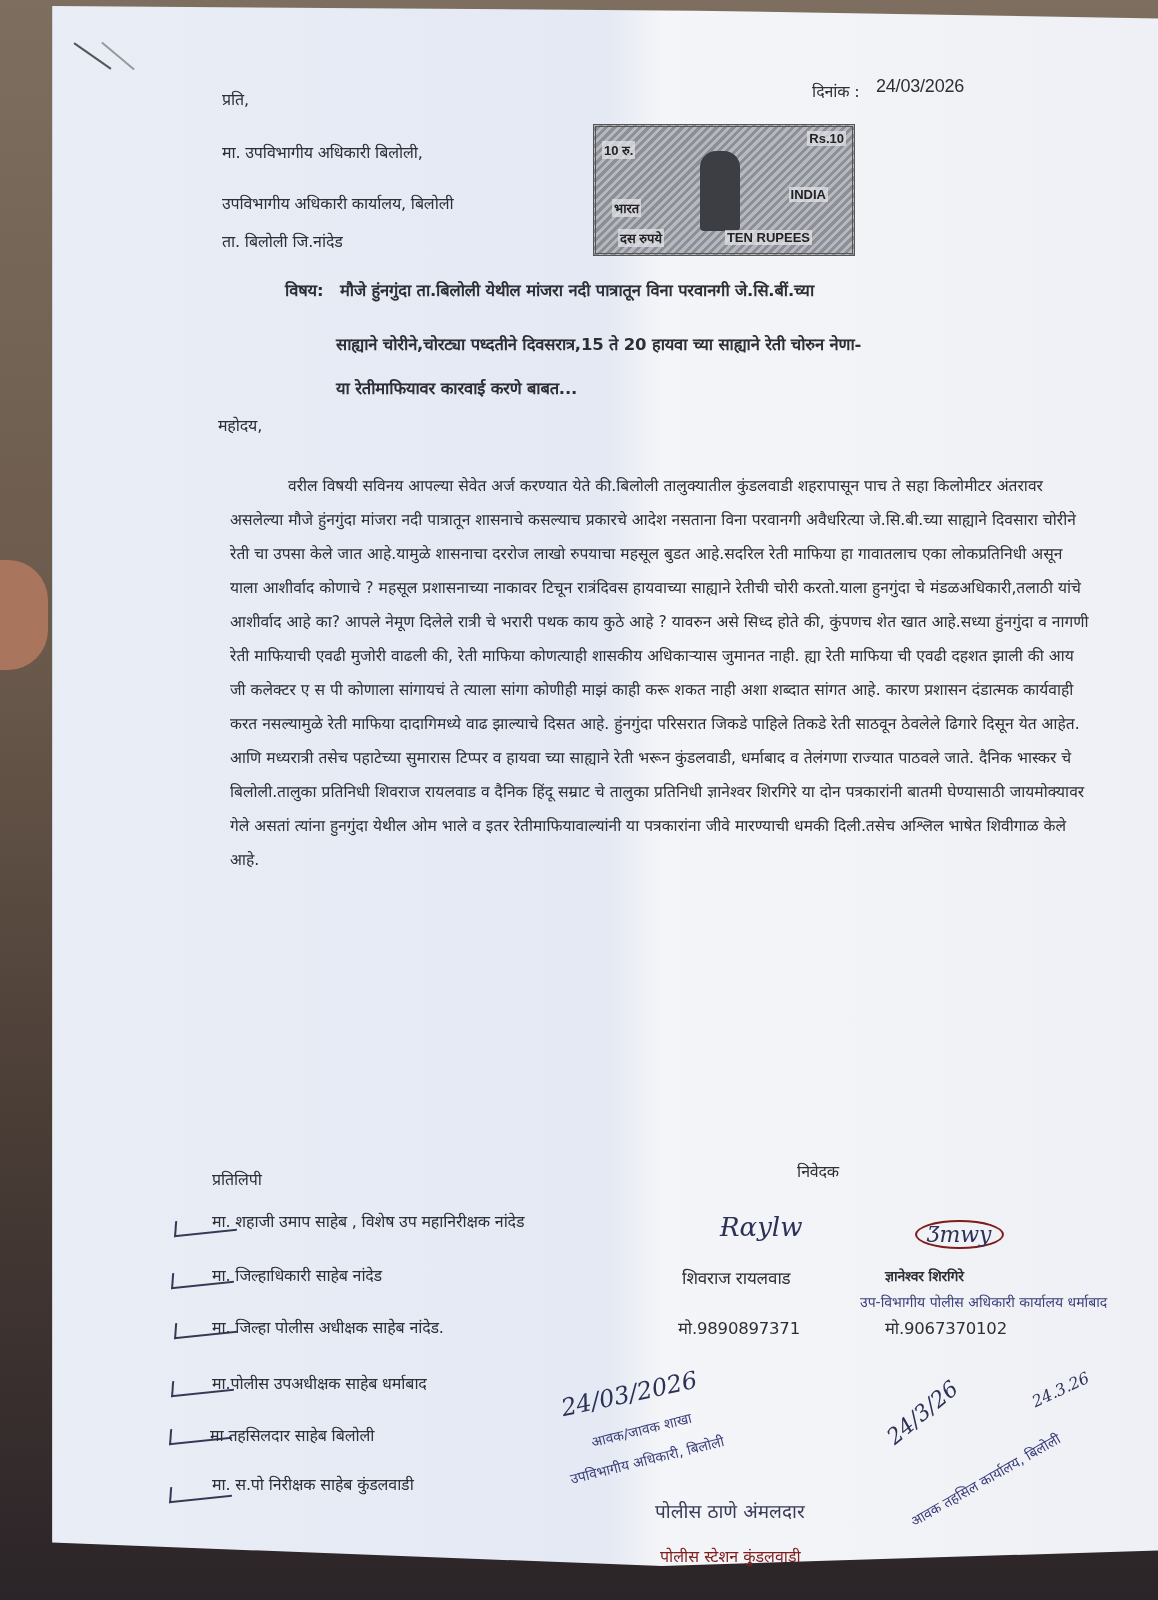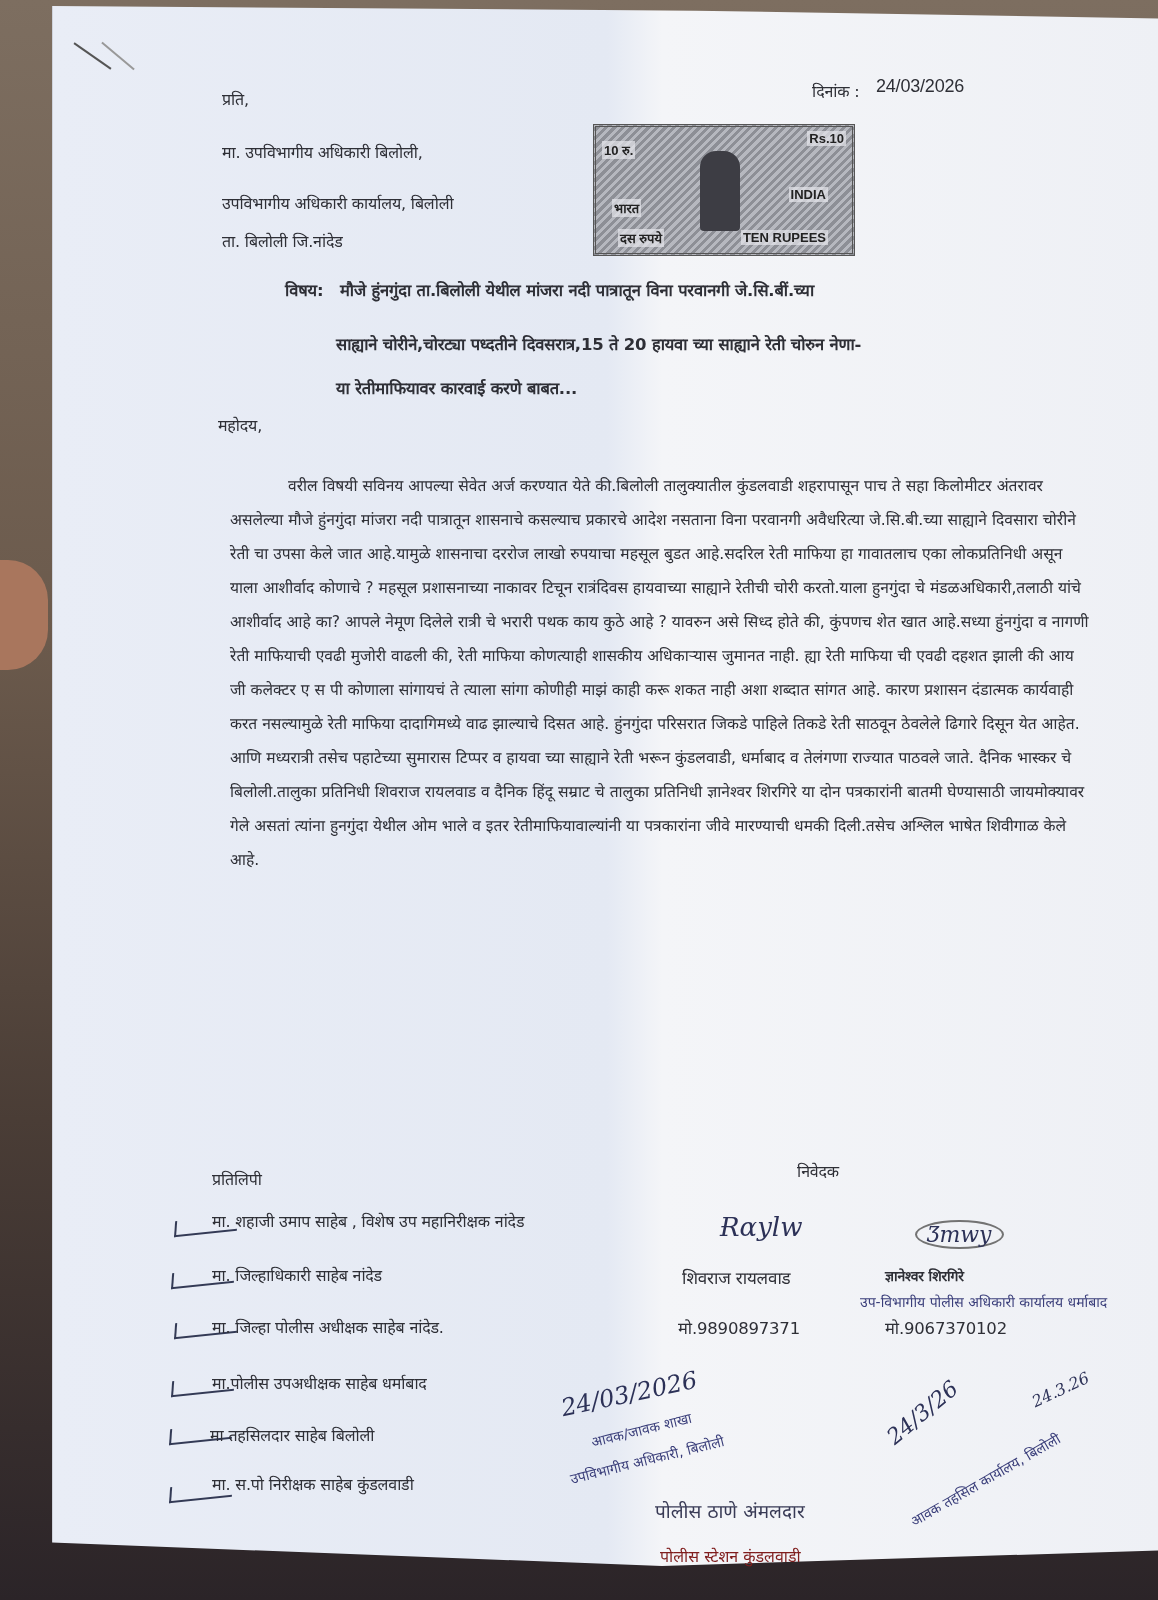--- a/index.html
+++ b/index.html
@@ -41,21 +41,21 @@
 <div class="txt" style="left:222px;top:192px;">उपविभागीय अधिकारी कार्यालय, बिलोली</div>
 <div class="txt" style="left:222px;top:230px;">ता. बिलोली जि.नांदेड</div>
 
 <div class="stamp">
   <span class="c" style="left:6px;top:14px;">10 रु.</span>
   <span class="c" style="right:6px;top:4px;">Rs.10</span>
   <span class="c" style="left:16px;top:62px;margin-top:10px;">भारत</span>
   <span class="c" style="right:24px;top:60px;">INDIA</span>
   <div class="emblem"></div>
   <span class="c" style="left:22px;bottom:6px;">दस रुपये</span>
-  <span class="c" style="right:24px;bottom:8px;">TEN RUPEES</span>
+  <span class="c" style="right:40px;bottom:8px;">TEN RUPEES</span>
 </div>
 
 <div class="txt" style="left:285px;top:278px;font-size:16.5px;font-weight:bold;">विषय:</div>
 <div class="txt" style="left:340px;top:278px;font-size:16.5px;font-weight:bold;">मौजे हुंनगुंदा ता.बिलोली येथील मांजरा नदी पात्रातून विना परवानगी जे.सि.बीं.च्या</div>
 <div class="txt" style="left:336px;top:332px;font-size:16.5px;font-weight:bold;">साह्याने चोरीने,चोरट्या पध्दतीने दिवसरात्र,15 ते 20 हायवा च्या साह्याने रेती चोरुन नेणा-</div>
 <div class="txt" style="left:336px;top:376px;font-size:16.5px;font-weight:bold;">या रेतीमाफियावर कारवाई करणे बाबत...</div>
 
 <div class="txt" style="left:218px;top:414px;">महोदय,</div>
 
 <div class="body" style="left:218px;top:457px;width:885px;">
@@ -71,21 +71,21 @@
 <div class="txt" style="left:212px;top:1316px;">मा. जिल्हा पोलीस अधीक्षक साहेब नांदेड.</div>
 <div class="tick" style="left:172px;top:1378px;"></div>
 <div class="txt" style="left:212px;top:1372px;">मा.पोलीस उपअधीक्षक साहेब धर्माबाद</div>
 <div class="tick" style="left:170px;top:1426px;"></div>
 <div class="txt" style="left:210px;top:1424px;">मा तहसिलदार साहेब बिलोली</div>
 <div class="tick" style="left:170px;top:1484px;"></div>
 <div class="txt" style="left:212px;top:1473px;">मा. स.पो निरीक्षक साहेब कुंडलवाडी</div>
 
 <div class="txt" style="left:797px;top:1160px;">निवेदक</div>
 <div class="sig" style="left:720px;top:1212px;font-size:26px;">Ɍɑylw</div>
-<div class="sig" style="left:915px;top:1220px;font-size:22px;border:2px solid #737373;border-radius:50%;padding:0 10px;">Ʒmwy</div>
+<div class="sig" style="left:915px;top:1220px;font-size:22px;border:2px solid #7f1d1d;border-radius:50%;padding:0 10px;">Ʒmwy</div>
 <div class="txt" style="left:682px;top:1266px;font-size:17px;">शिवराज रायलवाड</div>
 <div class="txt" style="left:885px;top:1266px;font-size:14px;font-weight:bold;">ज्ञानेश्वर शिरगिरे</div>
 <div class="txt" style="left:678px;top:1316px;font-size:16.5px;">मो.9890897371</div>
 <div class="txt" style="left:885px;top:1316px;font-size:16.5px;">मो.9067370102</div>
 
 <div class="stampblue" style="left:860px;top:1292px;font-size:14px;">उप-विभागीय पोलीस अधिकारी कार्यालय धर्माबाद</div>
 <div class="sig" style="left:560px;top:1380px;font-size:24px;transform:rotate(-12deg);">24/03/2026</div>
 <div class="stampblue" style="left:590px;top:1420px;transform:rotate(-14deg);font-size:14px;">आवक/जावक शाखा</div>
 <div class="stampblue" style="left:568px;top:1450px;transform:rotate(-14deg);font-size:14px;">उपविभागीय अधिकारी, बिलोली</div>
 <div class="sig" style="left:880px;top:1400px;font-size:22px;transform:rotate(-40deg);">24/3/26</div>

